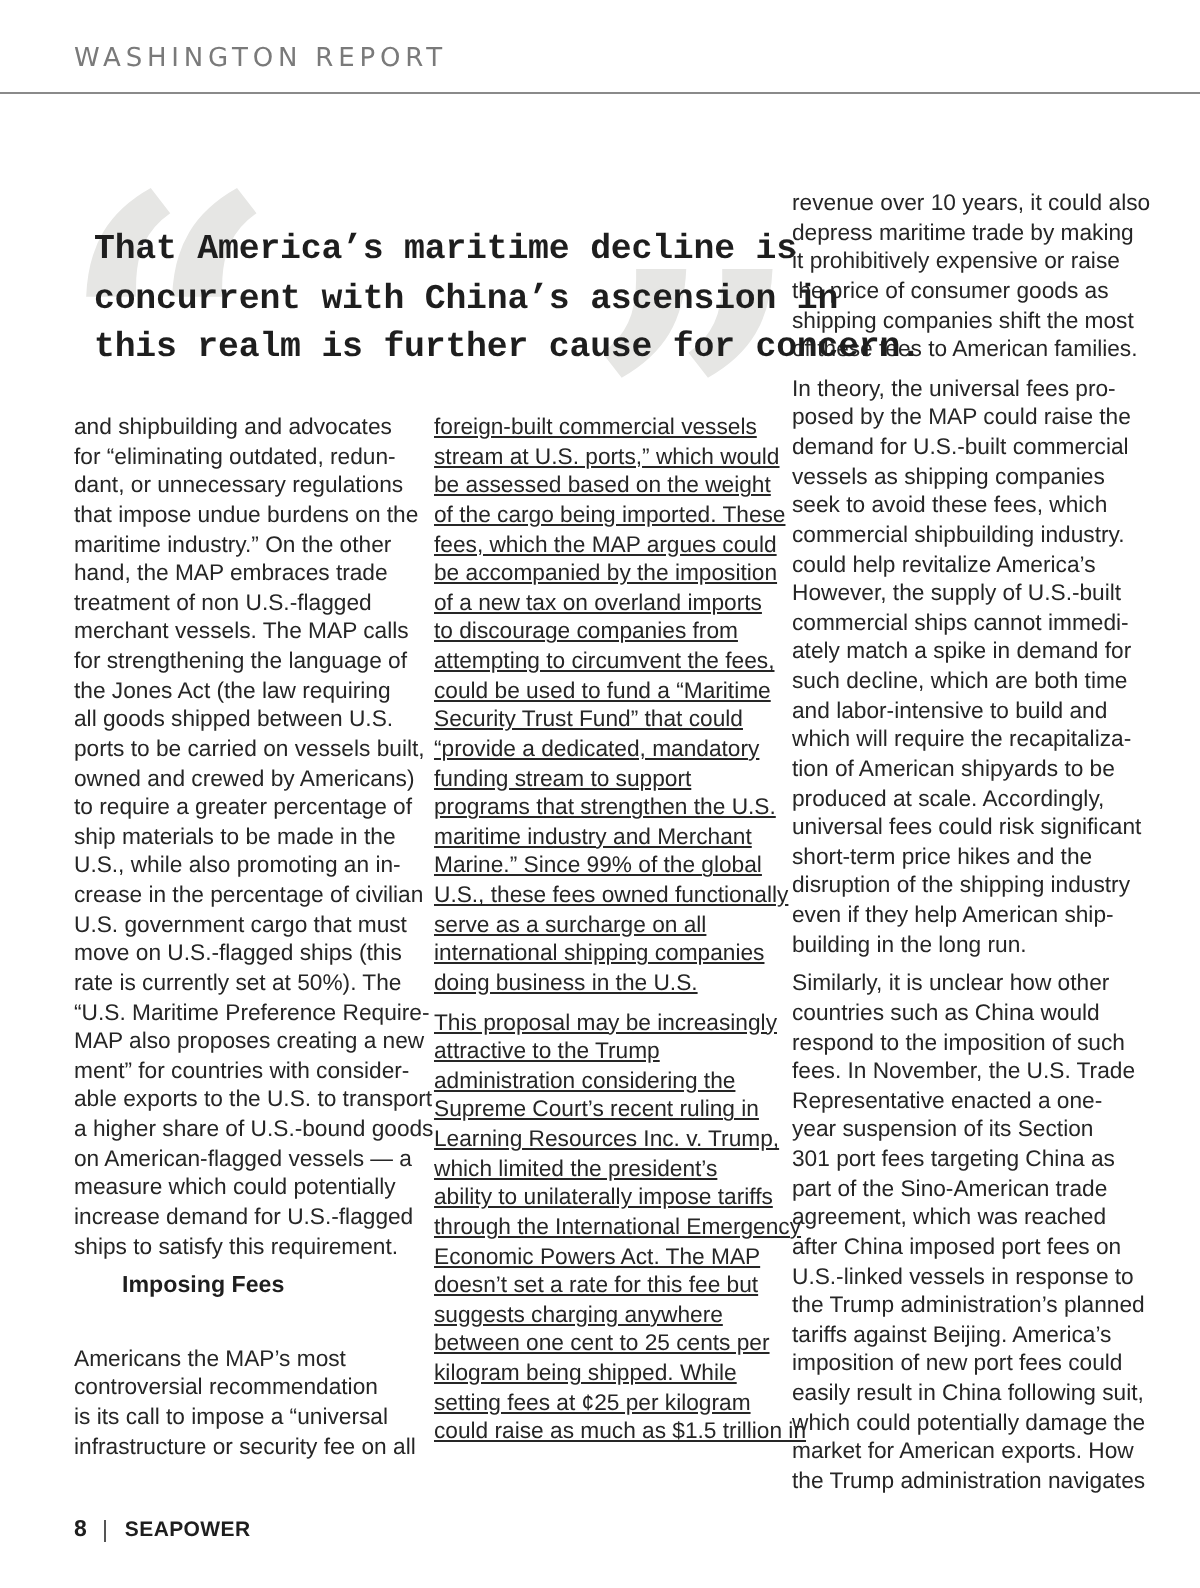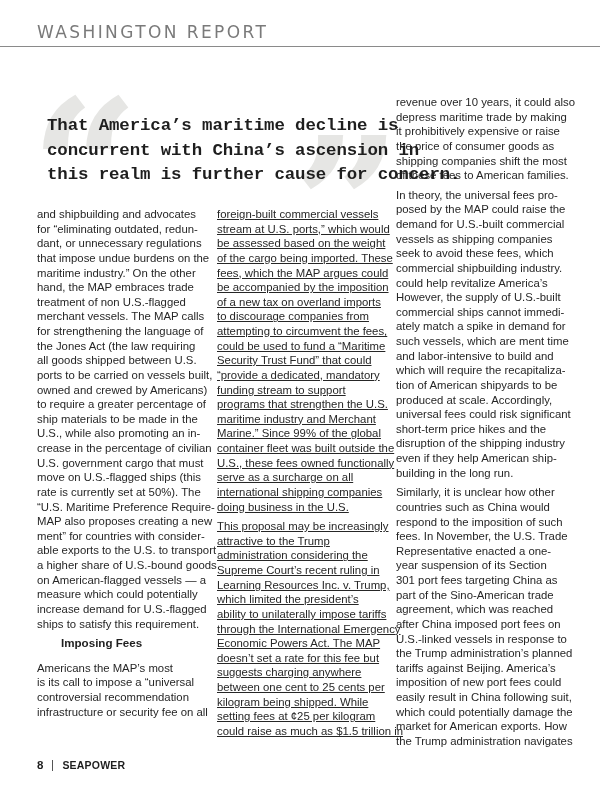--- a/index.html
+++ b/index.html
@@ -1,21 +1,21 @@
 <!DOCTYPE html>
 <html><head>
   <meta charset="utf-8">
   <style>
     * { margin: 0; padding: 0; box-sizing: border-box; }
     html, body { width: 600px; height: 794px; background: #ffffff; overflow: hidden; }
     body { position: relative; font-family: "Liberation Sans", sans-serif; color: #222222; }
 
     .running-head {
       position: absolute; left: 37px; top: 22px;
-      font-size: 17px; letter-spacing: 2.4px; color: #7a7a7a;
+      font-size: 13px; letter-spacing: 2.4px; color: #7a7a7a;
       font-family: "DejaVu Sans", sans-serif; font-weight: normal;
     }
     .head-rule {
       position: absolute; left: 0; top: 46px; width: 600px; height: 1px; background: #8a8a8a;
     }
 
     .quote-mark {
       position: absolute; font-family: "DejaVu Serif", serif; font-weight: bold;
       color: #e6e6e4; line-height: 1; z-index: 0;
     }
@@ -36,21 +36,21 @@
       font-size: 11.35px; line-height: 14.62px; color: #262626;
     }
     .col-1 { left: 37px; top: 207px; }
     .col-2 { left: 217px; top: 207px; text-decoration: underline; }
     .col-3 { left: 396px; top: 95px; width: 180px; }
 
     .line { display: block; white-space: nowrap; }
     .para { margin-bottom: 5px; }
     .subhead {
       font-weight: bold; font-size: 11.6px; line-height: 14.6px;
-      margin-top: 4px; margin-bottom: 10px; color: #1e1e1e; padding-left: 24px;
+      margin-top: 4px; margin-bottom: 22px; color: #1e1e1e; padding-left: 24px;
     }
 
     .footer {
       position: absolute; left: 37px; top: 759px;
       font-family: "Liberation Sans", sans-serif; font-size: 11px; color: #1e1e1e;
       display: flex; align-items: center;
     }
     .folio { font-weight: bold; font-size: 11.5px; }
     .footer-sep { display: inline-block; width: 1px; height: 11px; background: #555; margin: 0 9px 0 9px; }
     .pub-name { font-weight: bold; letter-spacing: 0.2px; font-size: 10.5px; }
@@ -97,22 +97,22 @@
       <span class="line">able exports to the U.S. to transport</span>
       <span class="line">a higher share of U.S.-bound goods</span>
       <span class="line">on American-flagged vessels — a</span>
       <span class="line">measure which could potentially</span>
       <span class="line">increase demand for U.S.-flagged</span>
       <span class="line">ships to satisfy this requirement.</span>
     </div>
   <div class="subhead">Imposing Fees</div>
   <div class="para">
       <span class="line">Americans the MAP’s most</span>
+      <span class="line">controversial recommendation</span>
       <span class="line">is its call to impose a “universal</span>
-      <span class="line">controversial recommendation</span>
       <span class="line">infrastructure or security fee on all</span>
     </div>
 </div>
 
 <div class="column col-2">
   <div class="para">
       <span class="line">foreign-built commercial vessels</span>
       <span class="line">stream at U.S. ports,” which would</span>
       <span class="line">be assessed based on the weight</span>
       <span class="line">of the cargo being imported. These</span>
@@ -121,21 +121,20 @@
       <span class="line">of a new tax on overland imports</span>
       <span class="line">to discourage companies from</span>
       <span class="line">attempting to circumvent the fees,</span>
       <span class="line">could be used to fund a “Maritime</span>
       <span class="line">Security Trust Fund” that could</span>
       <span class="line">“provide a dedicated, mandatory</span>
       <span class="line">funding stream to support</span>
       <span class="line">programs that strengthen the U.S.</span>
       <span class="line">maritime industry and Merchant</span>
       <span class="line">Marine.” Since 99% of the global</span>
-      <span class="line">container fleet was built outside the</span>
       <span class="line">U.S., these fees owned functionally</span>
       <span class="line">serve as a surcharge on all</span>
       <span class="line">international shipping companies</span>
       <span class="line">doing business in the U.S.</span>
     </div>
   <div class="para">
       <span class="line">This proposal may be increasingly</span>
       <span class="line">attractive to the Trump</span>
       <span class="line">administration considering the</span>
       <span class="line">Supreme Court’s recent ruling in</span>
@@ -166,21 +165,21 @@
       <span class="line">In theory, the universal fees pro-</span>
       <span class="line">posed by the MAP could raise the</span>
       <span class="line">demand for U.S.-built commercial</span>
       <span class="line">vessels as shipping companies</span>
       <span class="line">seek to avoid these fees, which</span>
       <span class="line">commercial shipbuilding industry.</span>
       <span class="line">could help revitalize America’s</span>
       <span class="line">However, the supply of U.S.-built</span>
       <span class="line">commercial ships cannot immedi-</span>
       <span class="line">ately match a spike in demand for</span>
-      <span class="line">such vessels, which are ment time</span>
+      <span class="line">such decline, which are both time</span>
       <span class="line">and labor-intensive to build and</span>
       <span class="line">which will require the recapitaliza-</span>
       <span class="line">tion of American shipyards to be</span>
       <span class="line">produced at scale. Accordingly,</span>
       <span class="line">universal fees could risk significant</span>
       <span class="line">short-term price hikes and the</span>
       <span class="line">disruption of the shipping industry</span>
       <span class="line">even if they help American ship-</span>
       <span class="line">building in the long run.</span>
     </div>

